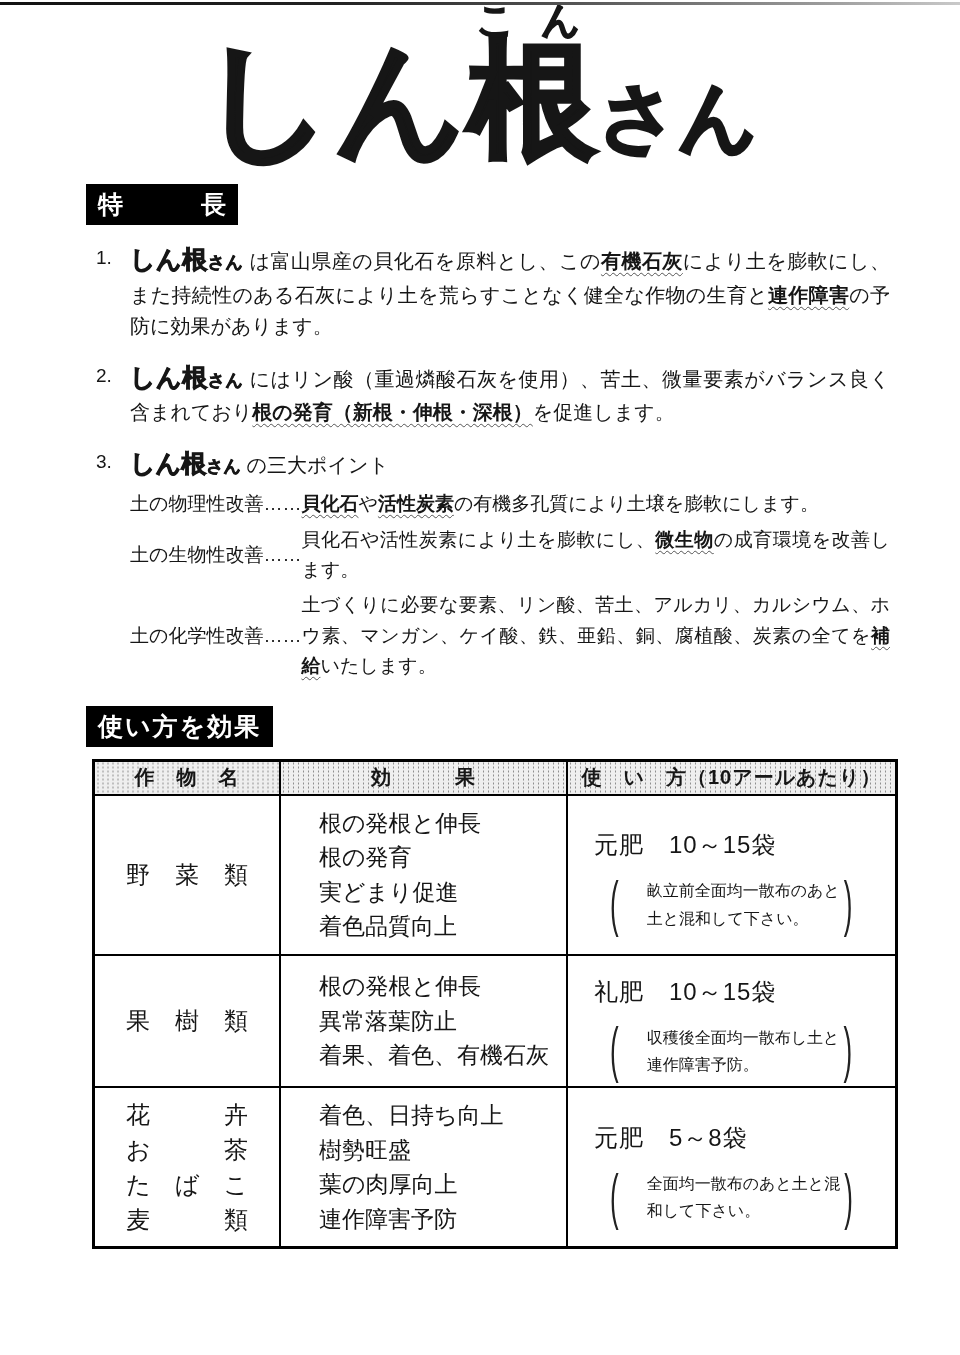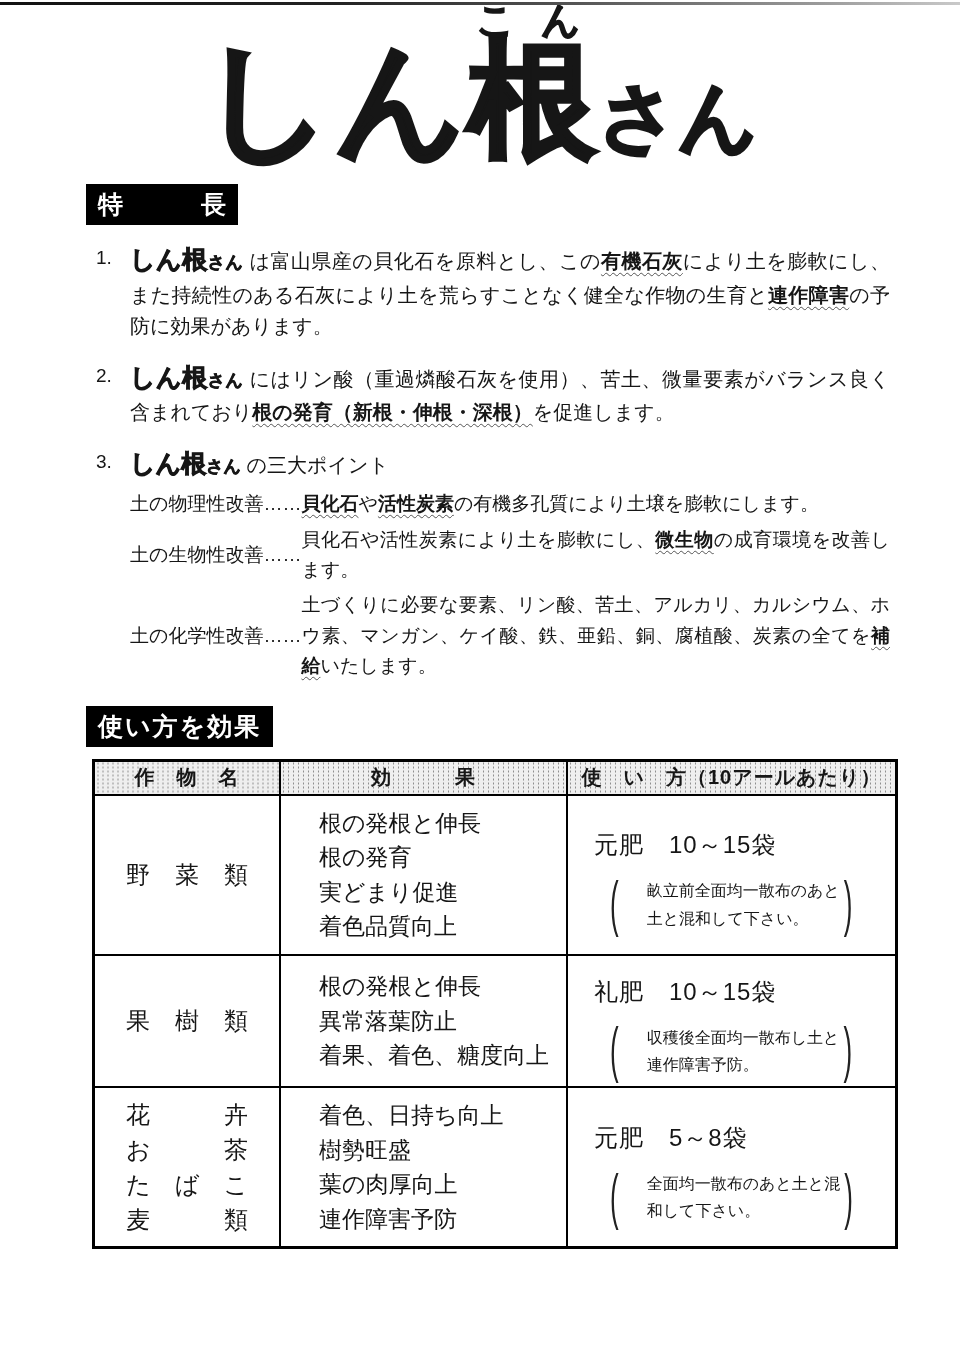--- a/index.html
+++ b/index.html
@@ -198,21 +198,21 @@
           <td class="crop-cell">
             <div class="crop-line">
               <span>果</span>
               <span>樹</span>
               <span>類</span>
             </div>
           </td>
           <td class="effects-cell">
             <div class="effect-line">根の発根と伸長</div>
             <div class="effect-line">異常落葉防止</div>
-            <div class="effect-line">着果、着色、糖度向上</div>
+            <div class="effect-line">着果、着色、有機石灰</div>
           </td>
           <td class="usage-cell">
             <div class="usage-main">礼肥　10～15袋</div>
             <div class="usage-note">
               <span class="paren">(</span>
               <div class="note-lines">
                 <div>収穫後全面均一散布し土と</div>
                 <div>連作障害予防。</div>
               </div>
               <span class="paren">)</span>

